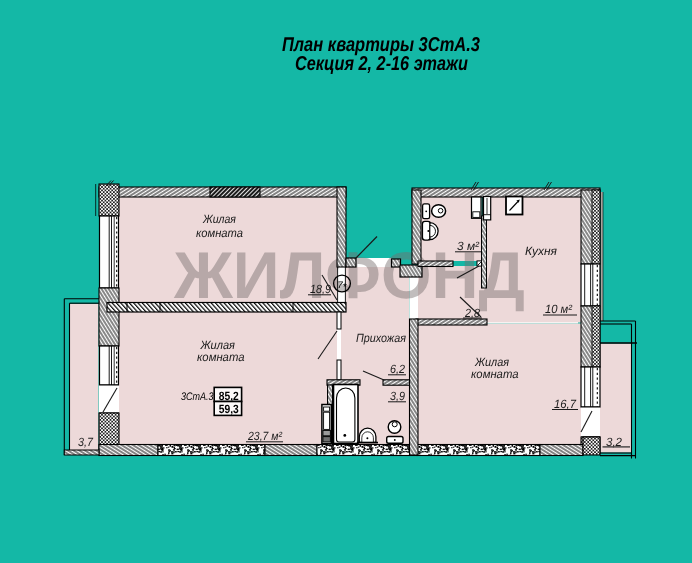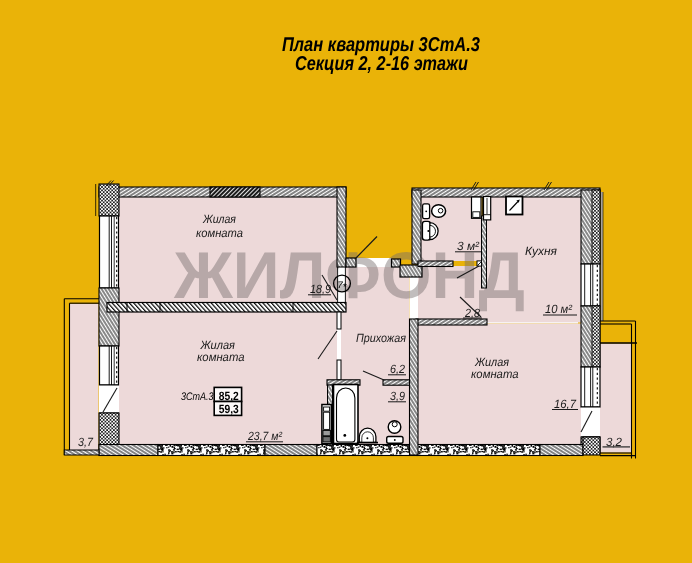--- a/index.html
+++ b/index.html
@@ -1,16 +1,16 @@
 <!DOCTYPE html>
 <html><head>
 <meta charset="utf-8">
 <style>
   html,body{margin:0;padding:0;background:#ffffff;}
-  .page{position:relative;width:692px;height:563px;background:#eab308;overflow:hidden;}
+  .page{position:relative;width:692px;height:563px;background:#14b8a6;overflow:hidden;}
   svg{position:absolute;left:0;top:0;will-change:transform;}
   text{font-family:"Liberation Sans",sans-serif;text-rendering:geometricPrecision;}
   .title{font-size:20px;font-weight:bold;font-style:italic;fill:#000;}
   .room{font-size:12px;font-style:italic;fill:#1a1a1a;}
   .num{font-size:12px;font-style:italic;fill:#1a1a1a;}
   .wm{font-size:66px;font-weight:bold;fill:rgba(118,108,108,0.45);}
 </style>
 </head>
 <body>
 <div class="page">

